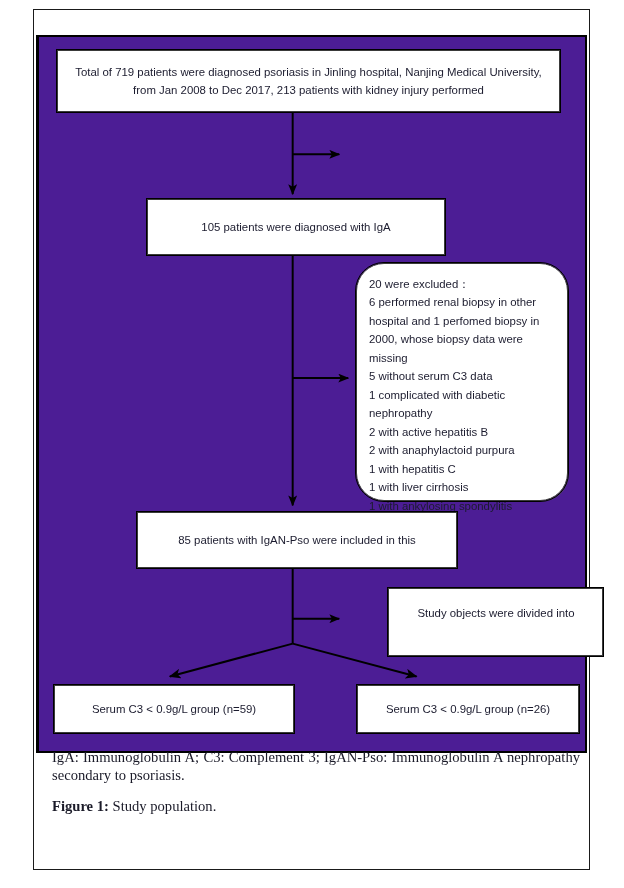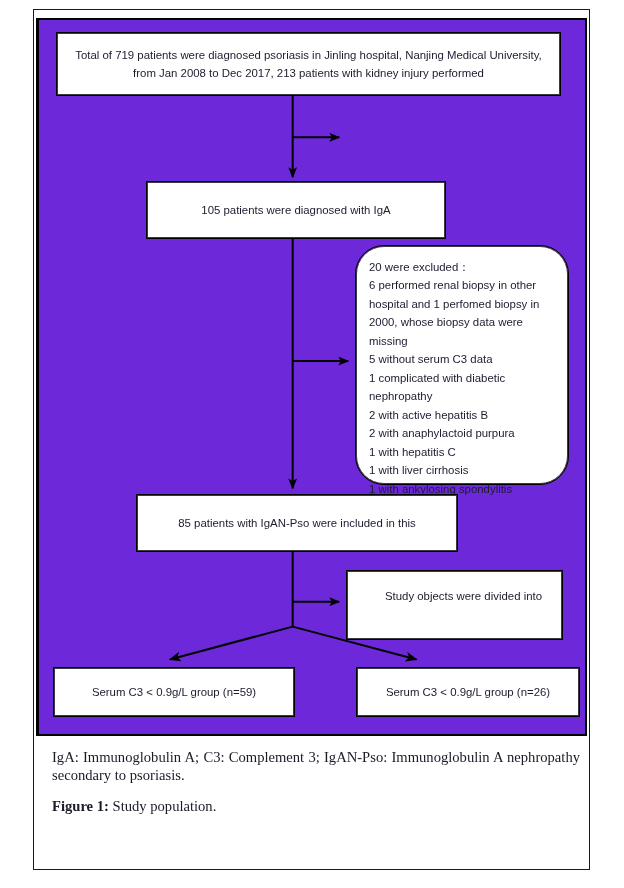--- a/index.html
+++ b/index.html
@@ -23,27 +23,27 @@
     width: 557px;
     height: 861px;
     border: 1px solid #1a1a1a;
     box-sizing: border-box;
   }
 
   
   #figure-frame {
     position: absolute;
     left: 36px;
-    top: 18px;
+    top: 35px;
     width: 551px;
     height: 718px;
     border: 2px solid #000000;
     border-left-width: 3px;
     box-sizing: border-box;
-    background: #6d28d9;
+    background: #4c1d95;
   }
 
   
   .node {
     position: absolute;
     box-sizing: border-box;
     border: 1px solid #3a3a3a;
     outline: 1px solid #000;
     outline-offset: 0px;
     background: #ffffff;
@@ -57,22 +57,23 @@
     white-space: pre-line;
   }
   .node.centered {
     display: flex;
     align-items: center;
     justify-content: center;
     text-align: center;
     padding: 4px 10px;
   }
   .node.lefted {
-    text-align: right;
-    padding: 6px 19px 4px 7px;
+    text-align: center;
+    padding: 6px 12px 4px 7px;
+    margin-left: 41px;
   }
   .node.topleft {
     padding: 11px 10px 4px 12px;
     text-align: left;
   }
 
   
   #node-total      { left: 18px;  top: 13px;  width: 503px; height: 62px; }
   #node-nephritis  { left: 308px; top: 93px;  width: 213px; height: 52px; }
   #node-iga        { left: 108px; top: 162px; width: 298px; height: 56px; }

